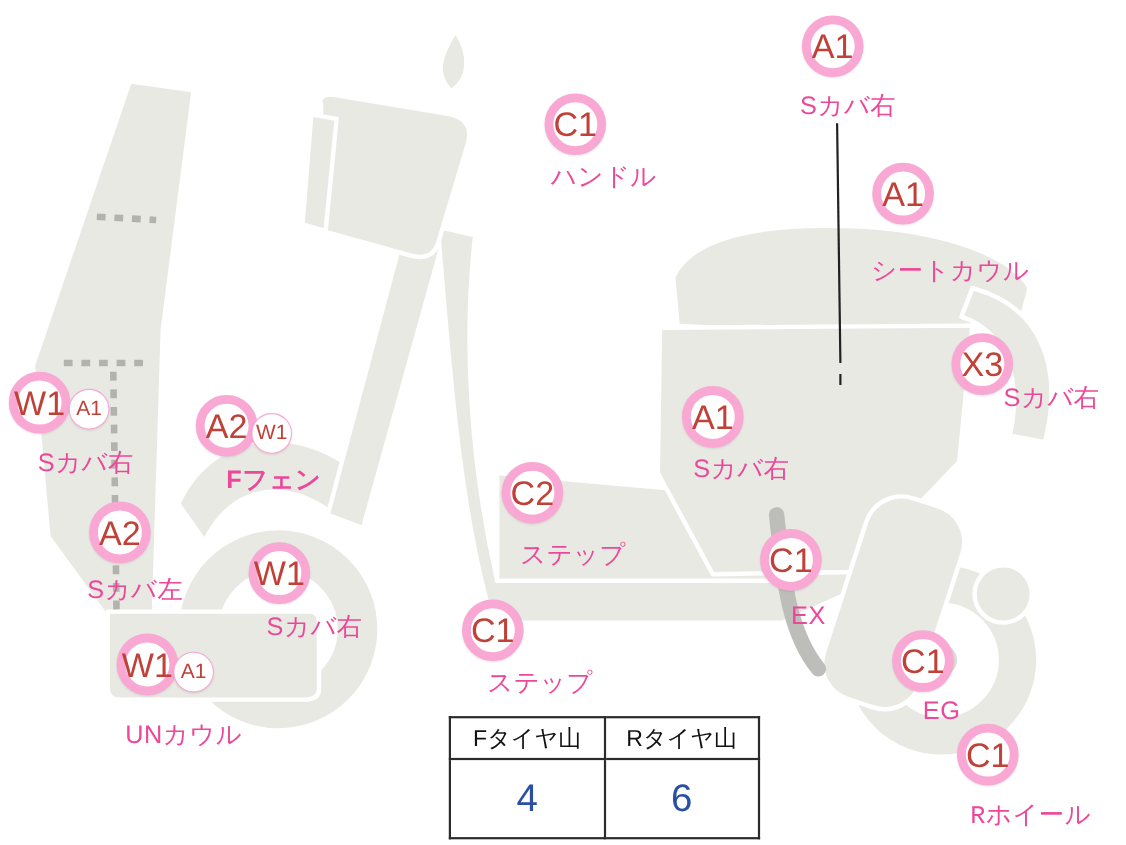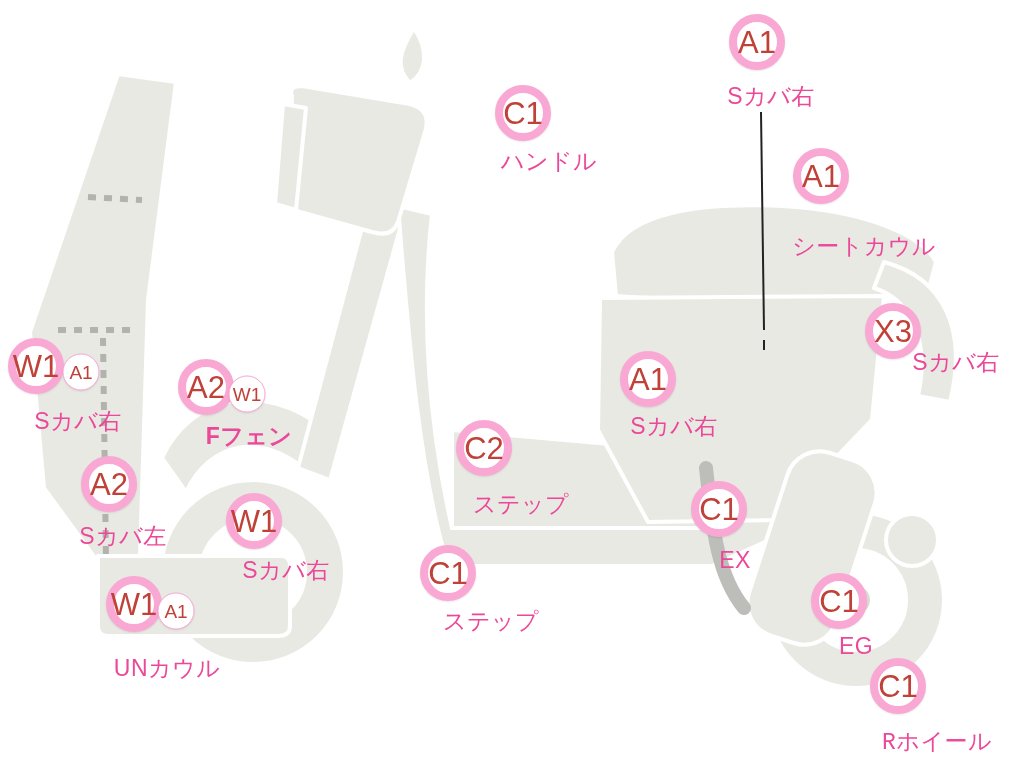--- a/index.html
+++ b/index.html
@@ -150,14 +150,26 @@
       <span class="mlabel" style="left: 491px; top: 621px;">ステップ</span>
       <span class="badge lg" style="left: 134px; top: 604px;">W1</span>
       <span class="badge sm" style="left: 176px; top: 611px;">A1</span>
       <span class="mlabel" style="left: 167px; top: 656px; margin-top: 12px;">UNカウル</span>
       <span class="badge lg" style="left: 839px; top: 601px;">C1</span>
       <span class="mlabel" style="left: 856px; top: 646px;">EG</span>
       <span class="badge lg" style="left: 898px; top: 686px;">C1</span>
       <span class="mlabel" style="left: 937px; top: 741px; font-family: Liberation Mono, monospace;">Rホイール</span>
     </div>
 
+  <table class="tire-table">
+    <tbody>
+        <tr>
+      <th>Fタイヤ山</th>
+      <th>Rタイヤ山</th>
+    </tr>
+    <tr>
+      <td>4</td>
+      <td>6</td>
+    </tr>
+  </tbody>
+    </table>
 
 </div>
 
 </body></html>

